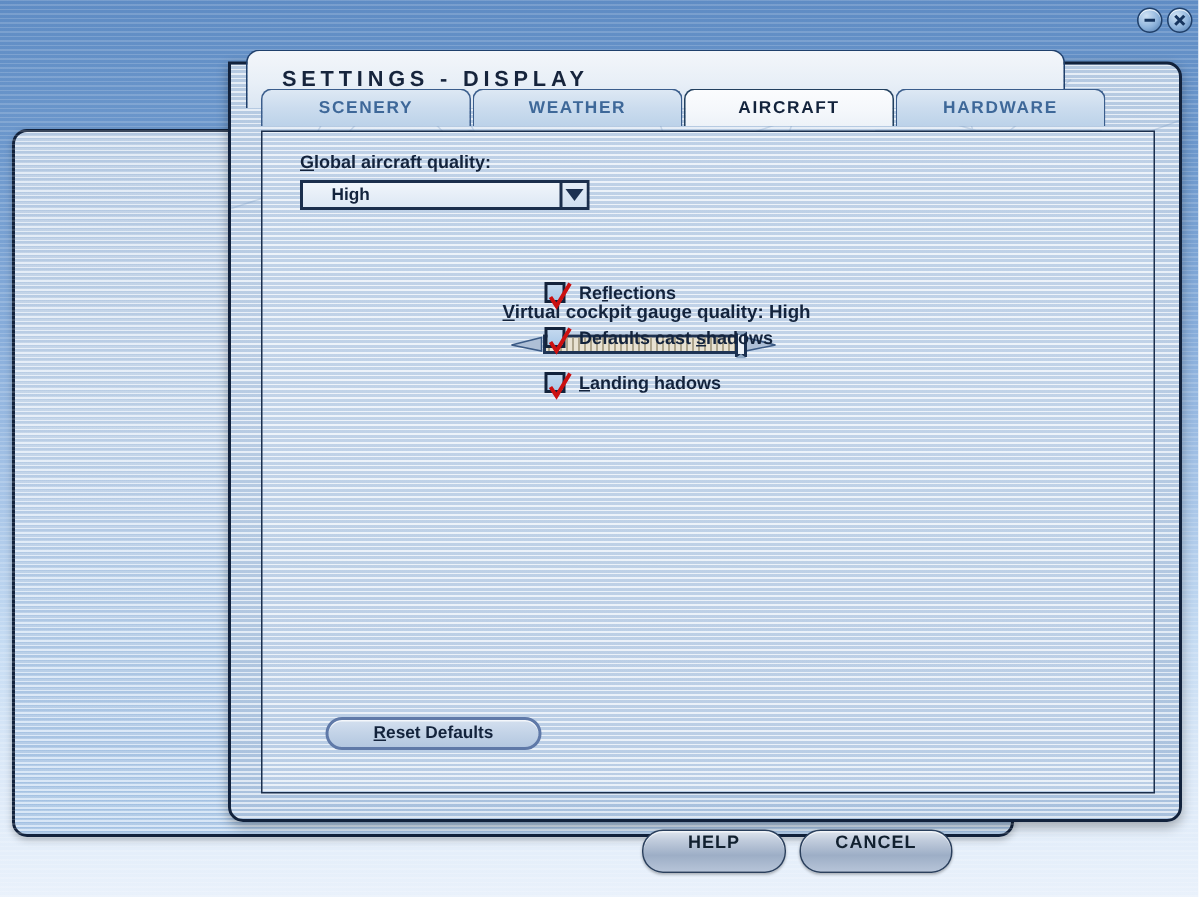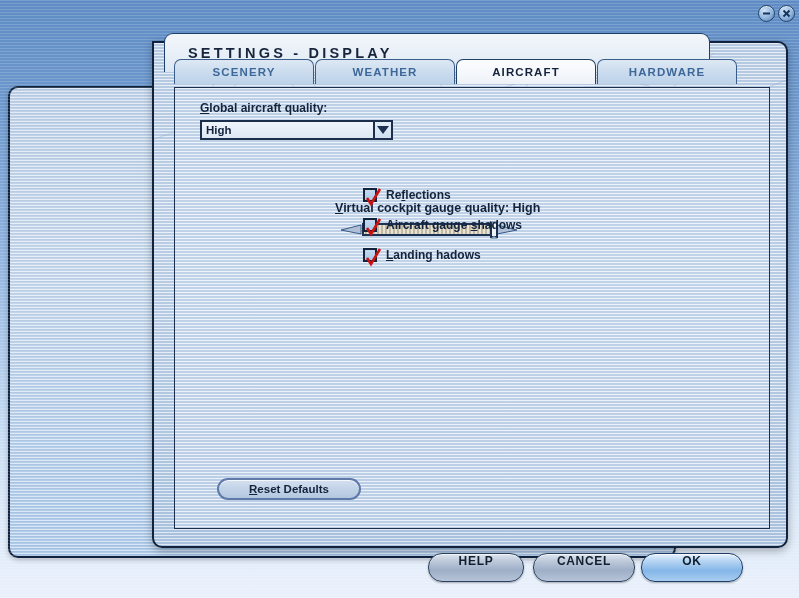--- a/index.html
+++ b/index.html
@@ -193,21 +193,21 @@
     left: 25px; top: 32px;
     width: 193px; height: 20px;
     display: flex;
     border: 2px solid #1b2f4d;
     background: linear-gradient(to bottom, #f0f5fb 0%, #dde8f4 100%);
     cursor: pointer;
   }
   #combo-value {
     flex: 1;
     display:flex; align-items:center;
-    padding-left: 4px;
+    padding-left: 19px;
     font-size: 11.5px;
     font-weight: bold;
     color: #13233c;
   }
   #combo-arrow {
     width: 18px;
     border-left: 2px solid #1b2f4d;
     background: linear-gradient(to bottom, #e4edf7 0%, #cfdff0 100%);
     display: flex; align-items: center; justify-content: center;
     cursor: pointer;
@@ -434,21 +434,21 @@
           </span>
           <span class="cb-label"><span>Re</span><span class="acc">f</span><span>lections</span></span>
         </div>
 
         <div class="cb-row" style="top:130px;">
           <span class="cbox">
             <svg width="20" height="22" viewBox="0 0 20 22">
               <path d="M4 12 L8 18 L17 3" fill="none" stroke="#cc1111" stroke-width="2.6"></path>
             </svg>
           </span>
-          <span class="cb-label"><span>Aircraft gauge </span><span class="acc">s</span><span>hadows</span></span>
+          <span class="cb-label"><span>Defaults cast </span><span class="acc">s</span><span>hadows</span></span>
         </div>
 
         <div class="cb-row" style="top:160px;">
           <span class="cbox">
             <svg width="20" height="22" viewBox="0 0 20 22">
               <path d="M4 12 L8 18 L17 3" fill="none" stroke="#cc1111" stroke-width="2.6"></path>
             </svg>
           </span>
           <span class="cb-label"><span></span><span class="acc">L</span><span>anding hadows</span></span>
         </div>
@@ -460,17 +460,14 @@
       </div>
     </div>
   </div>
 
   <div class="bbtn normal" id="btn-help">
     <span>HELP</span>
   </div>
   <div class="bbtn normal" id="btn-cancel">
     <span>CANCEL</span>
   </div>
-  <div class="bbtn primary" id="btn-ok">
-    <span>OK</span>
-  </div>
 
 </div>
 
 </body></html>

